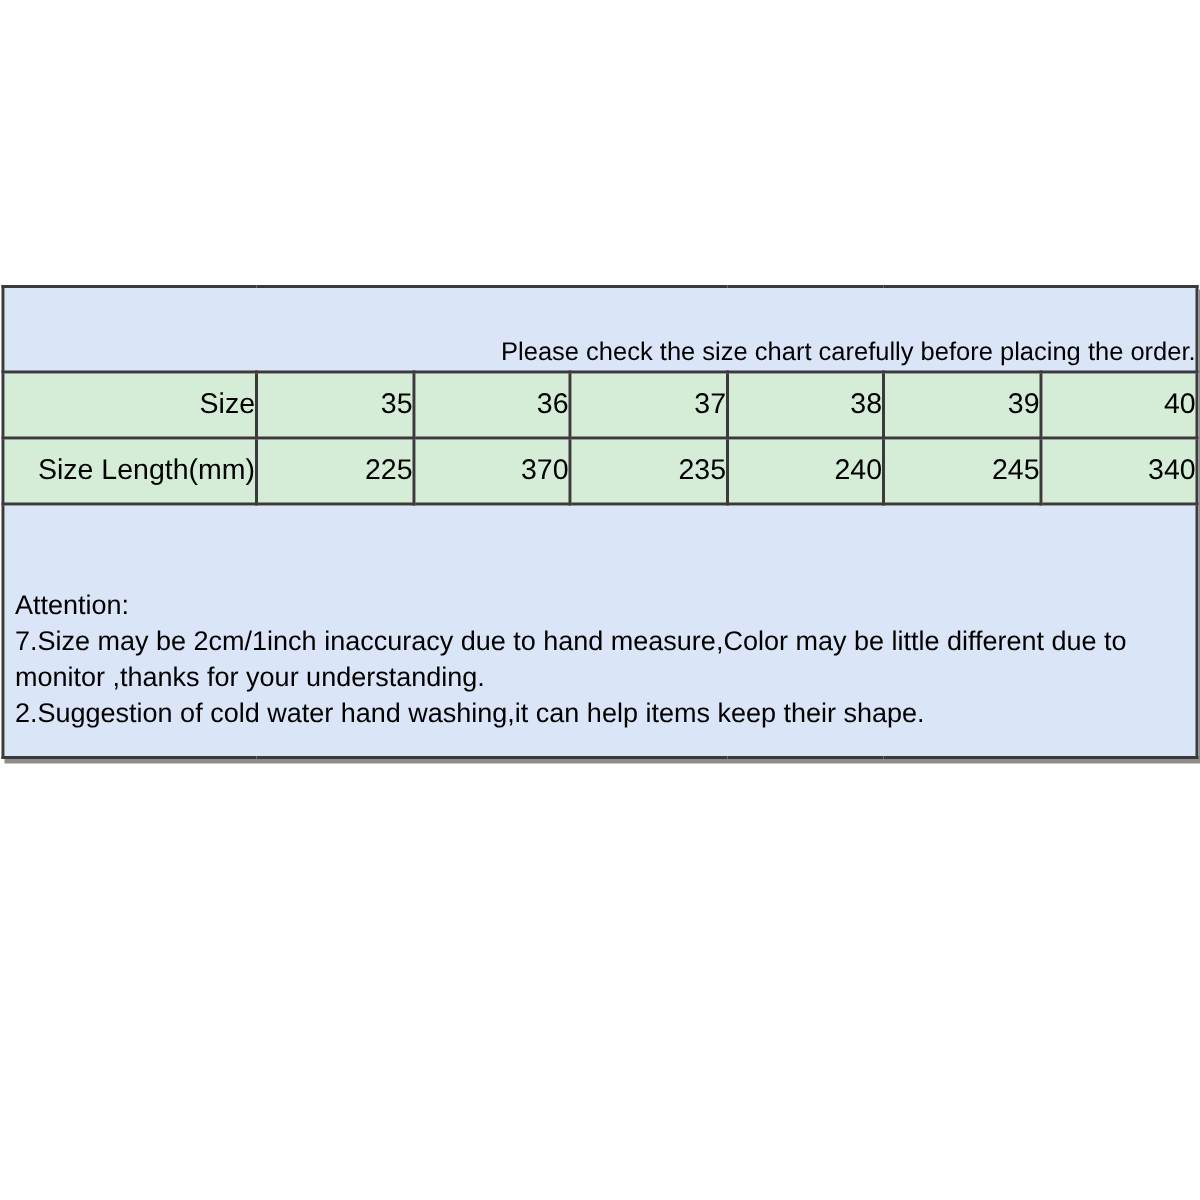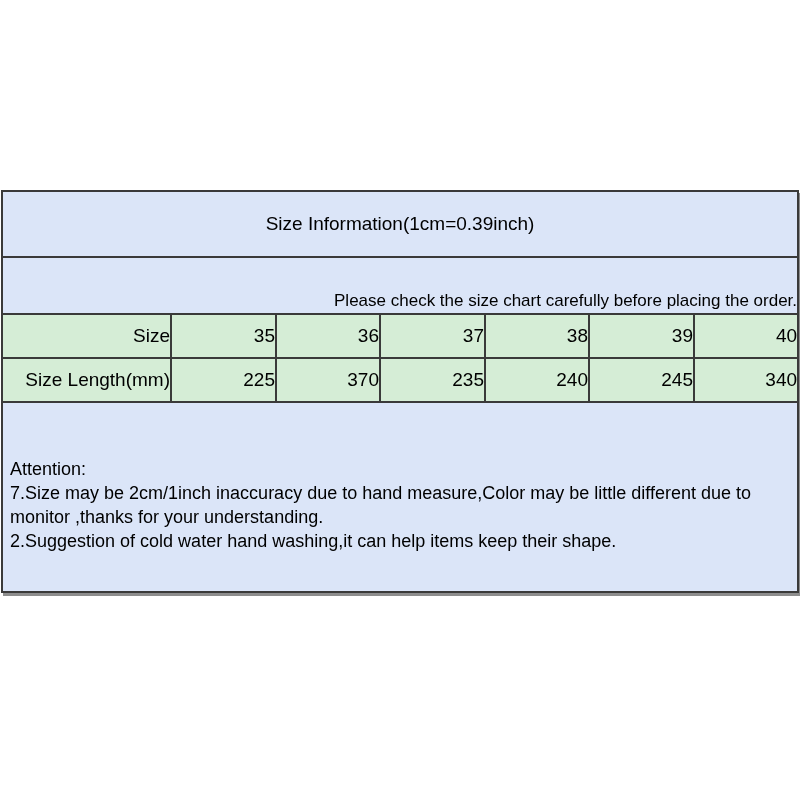--- a/index.html
+++ b/index.html
@@ -57,21 +57,21 @@
   }
   tr.grid-row td {
     background: var(--grid-bg);
     height: 44px;
     text-align: right;
     vertical-align: middle;
     font-size: 19px;
   }
   td.attention-cell {
     background: var(--header-bg);
-    height: 190px;
+    height: 169px;
     vertical-align: top;
     padding: 54px 8px 0 7px;
     font-size: 18px;
     line-height: 24px;
   }
   .attention-text div { white-space: normal; }
 </style>
 </head>
 <body>
 
@@ -80,23 +80,20 @@
     <colgroup>
       <col style="width:169px">
       <col style="width:105px">
       <col style="width:104px">
       <col style="width:105px">
       <col style="width:104px">
       <col style="width:105px">
       <col style="width:104px">
     </colgroup>
     <tbody>
-      <tr>
-        <td colspan="7" class="title-cell">Size Information(1cm=0.39inch)</td>
-      </tr>
       <tr>
         <td colspan="7" class="subtitle-cell">Please check the size chart carefully before placing the order.</td>
       </tr>
       <tr class="grid-row">
         <td>Size</td>
         <td>35</td>
         <td>36</td>
         <td>37</td>
         <td>38</td>
         <td>39</td>

